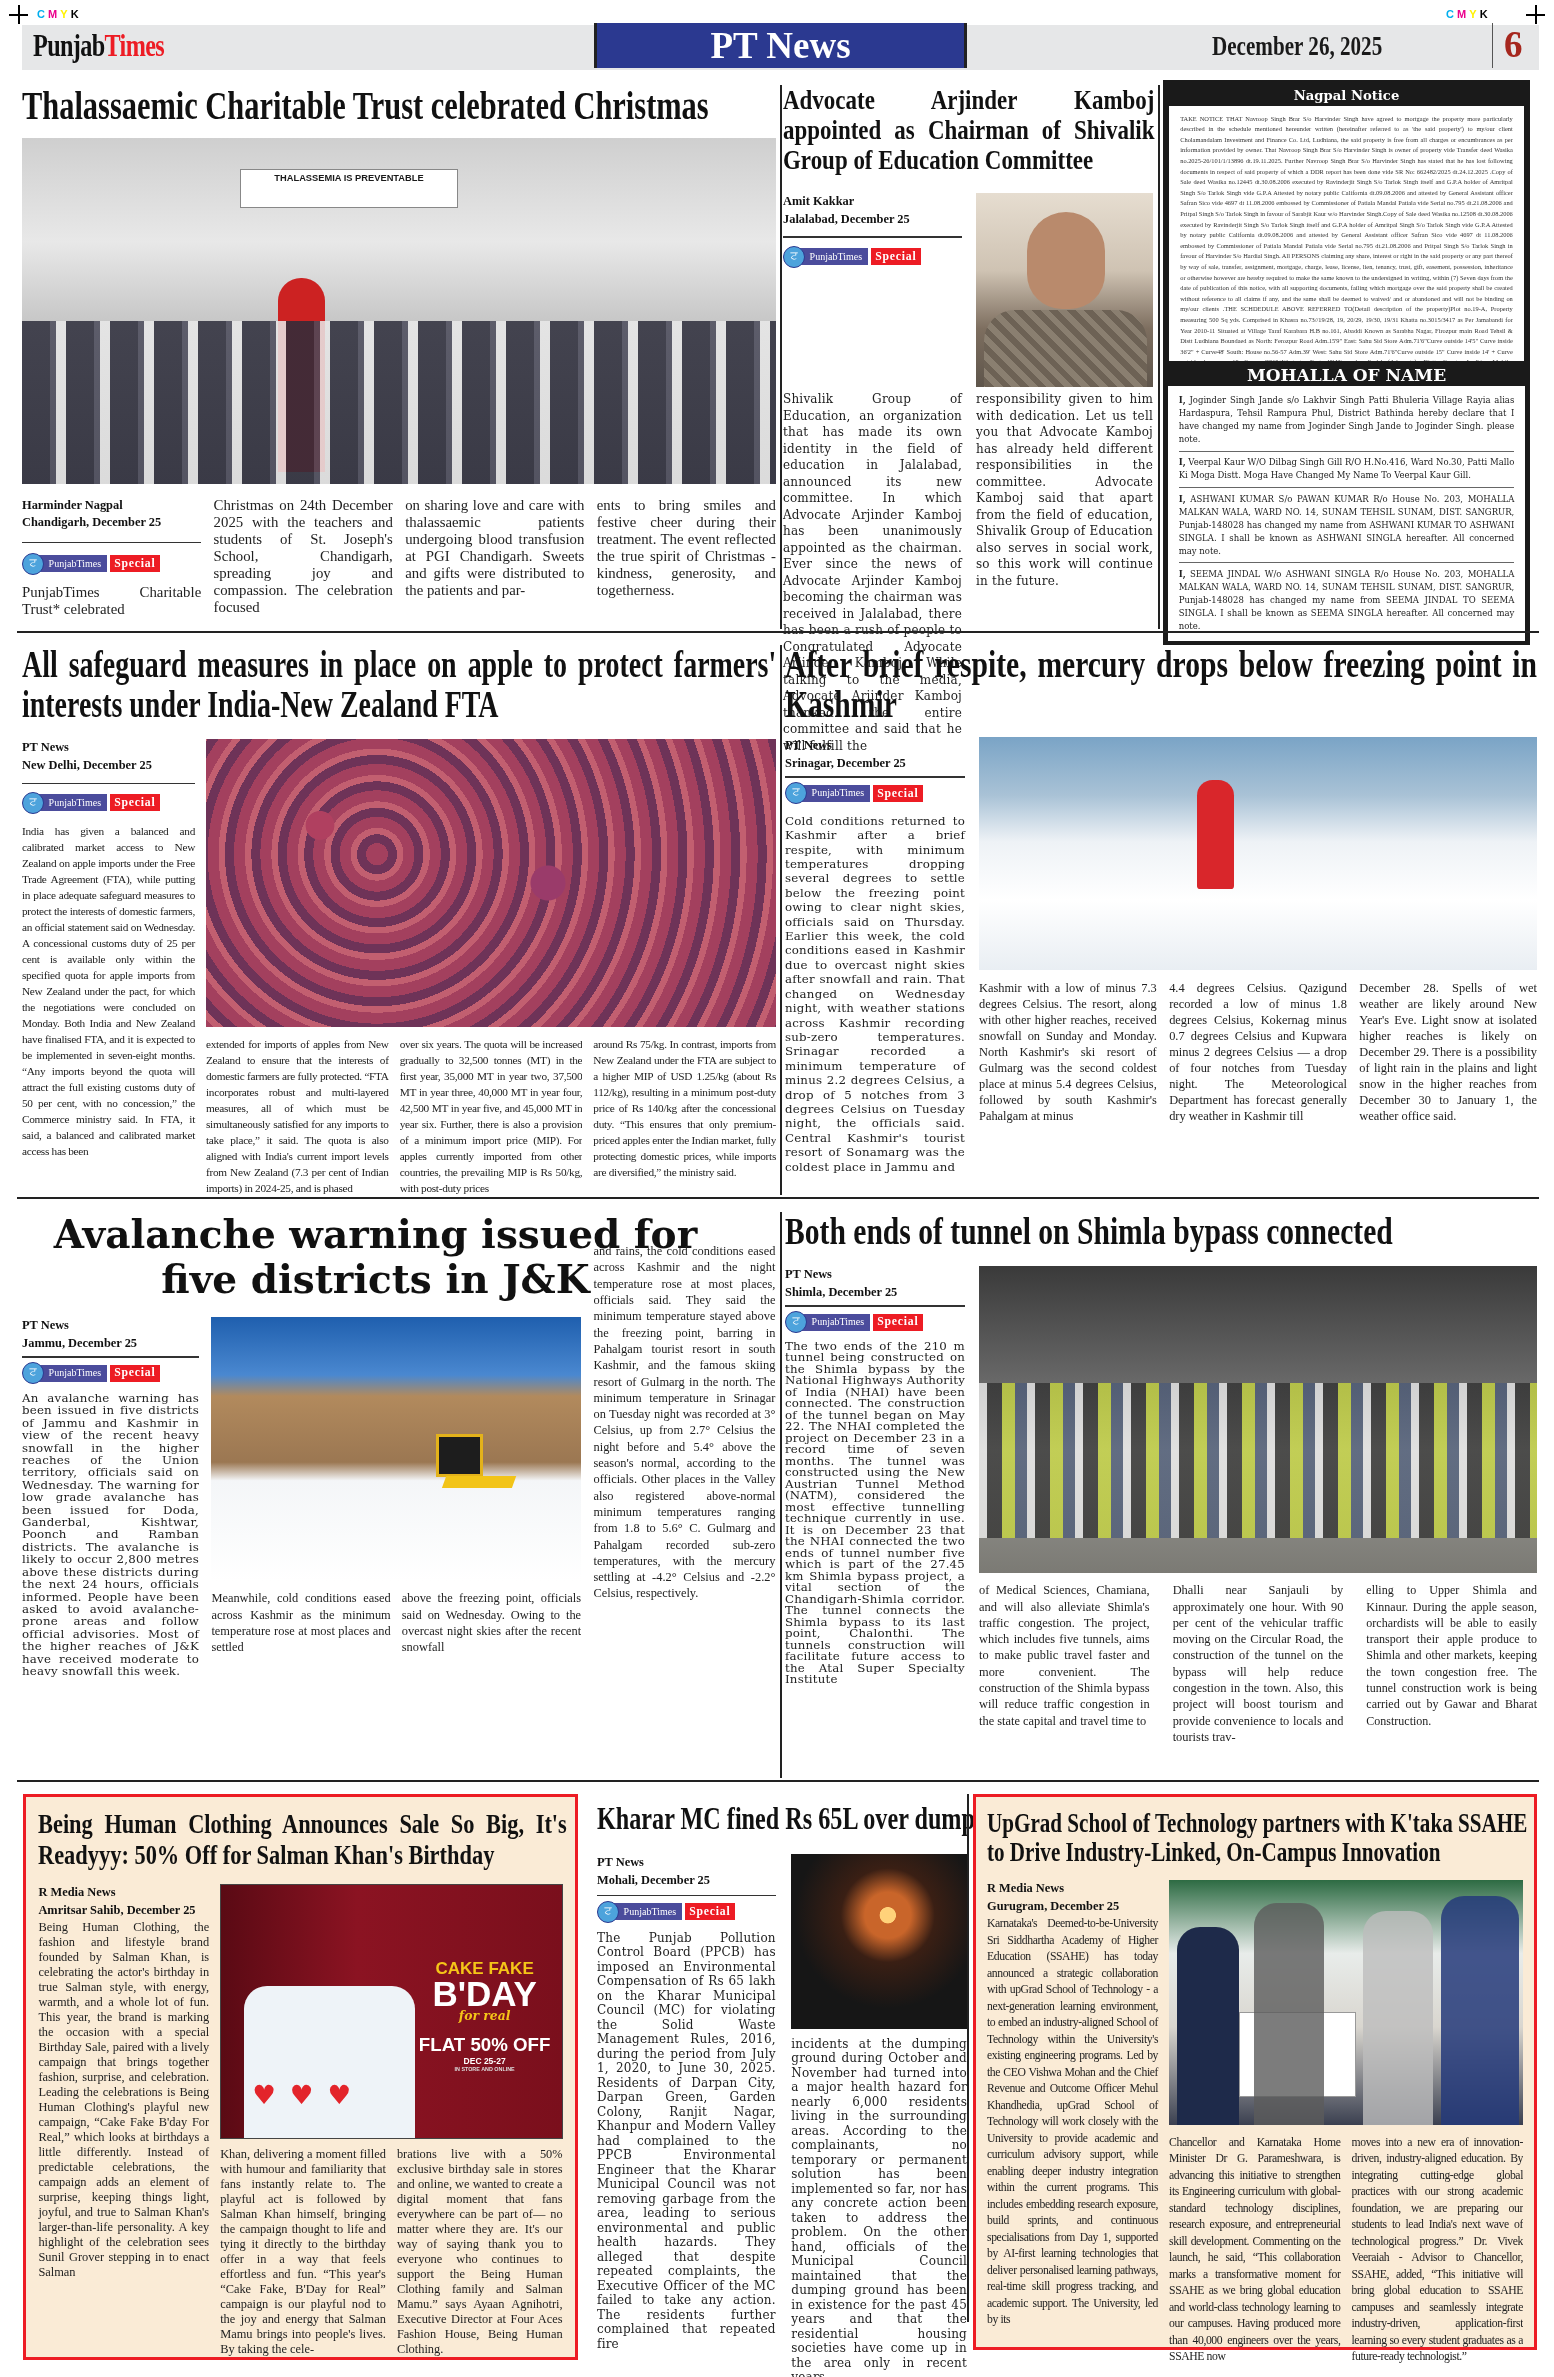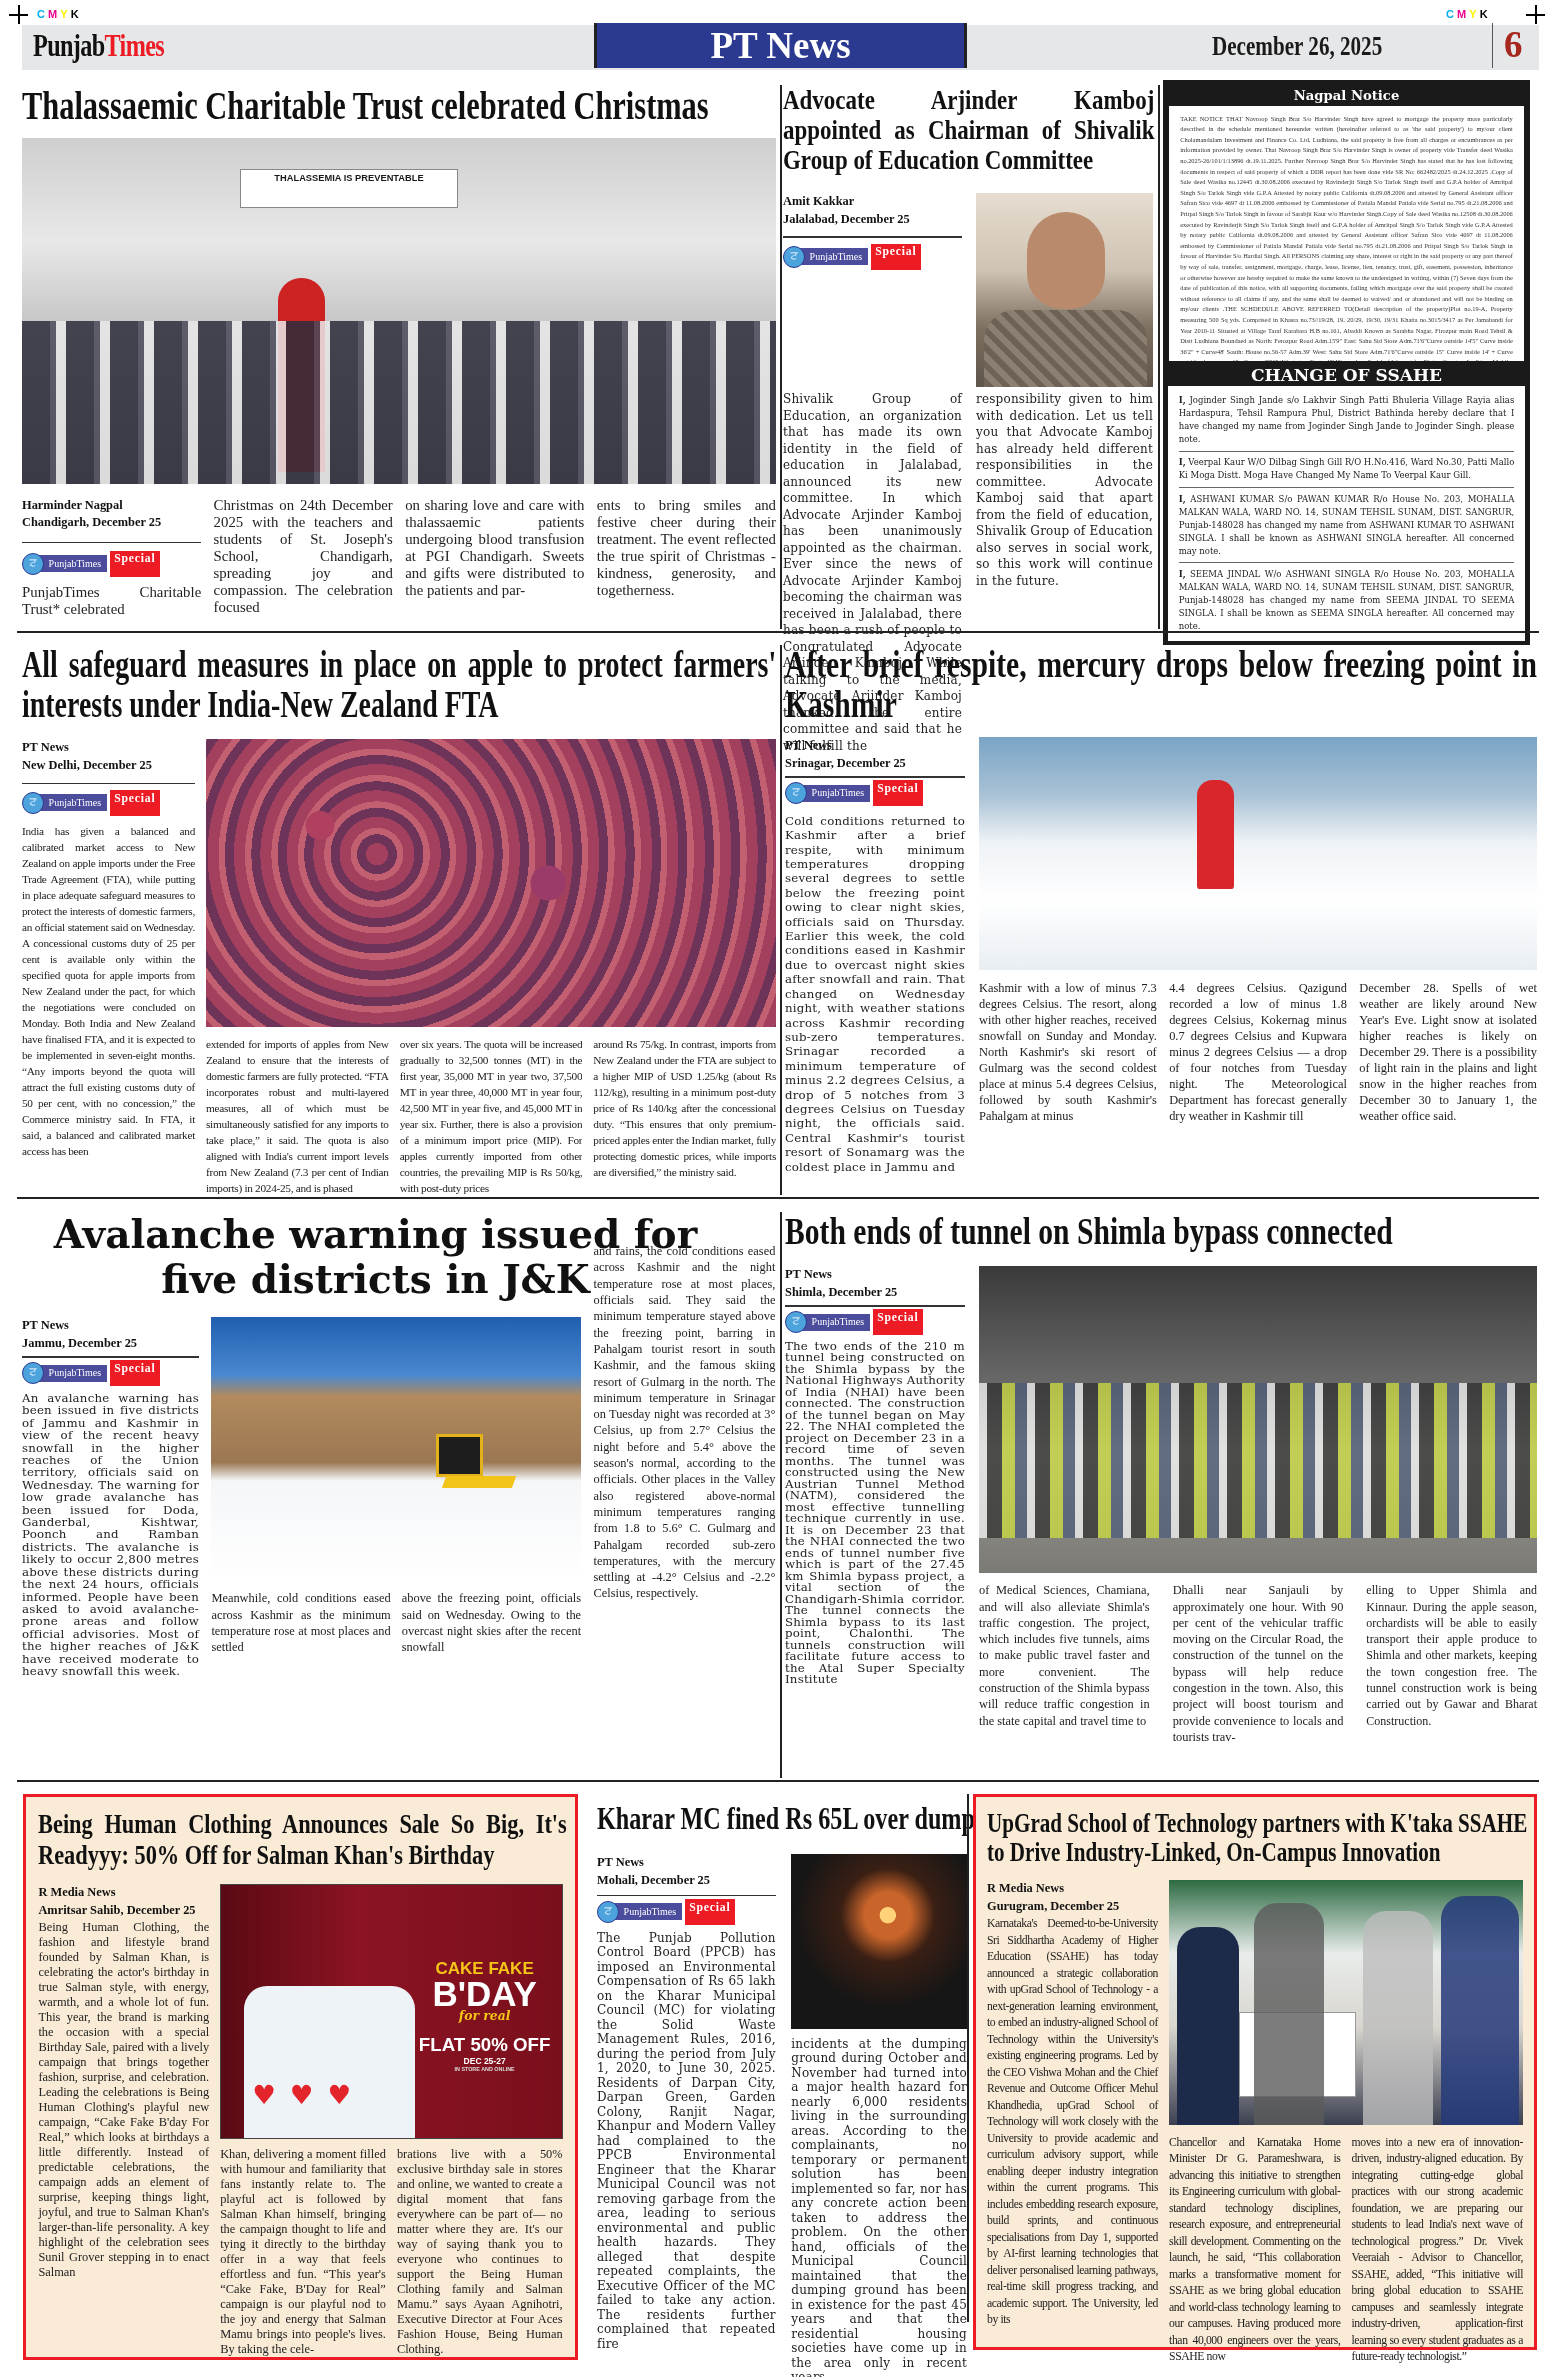--- a/index.html
+++ b/index.html
@@ -16,21 +16,21 @@
   .section-box { left: 594px; top: 23px; width: 373px; height: 45px; background: #2b3990; border-left: 3.1px solid #222; border-right: 3.1px solid #222; color: #fff; font-family: "Liberation Serif", serif; font-size: 37px; font-weight: bold; text-align: center; line-height: 45px; }
   .date { left: 1212px; top: 31px; font-family: "Liberation Serif", serif; font-size: 26.4px; font-weight: bold; transform: scaleX(0.8); transform-origin: left; }
   .pageno { left: 1492px; top: 23px; font-family: "Liberation Serif", serif; font-size: 37px; font-weight: bold; color: #a6271e; border-left: 0.8px solid #555; padding-left: 11px; height: 45px; line-height: 44px; }
 
   .hl { font-family: "Liberation Serif", serif; font-weight: bold; color: #111; line-height: 1.08; transform-origin: left top; }
   .byline { font-family: "Liberation Serif", serif; font-weight: bold; font-size: 12.4px; line-height: 1.45; color: #111; }
   .rule { height: 1.6px; background: #333; }
   .badge { display: flex; align-items: center; height: 18.7px; }
   .badge .logo { width: 22px; height: 22px; border-radius: 50%; background: #4da3dc; border: 1.6px solid #2b3990; margin-right: -4.7px; z-index: 2; color: #fff; font-size: 11px; text-align: center; line-height: 18.7px; font-family: "DejaVu Sans", sans-serif; }
   .badge .pt { background: #4b4c9c; color: #fff; font-size: 10px; padding: 2.3px 6.2px 2.3px 9.3px; height: 17px; font-family: "Liberation Serif", serif; }
-  .badge .sp { background: #ed1c24; color: #fff; font-size: 11.7px; font-weight: bold; padding: 1.6px 4.7px; margin-left: 2.3px; height: 26px; font-family: "Liberation Serif", serif; letter-spacing: 0.8px; text-align: center; }
+  .badge .sp { background: #ed1c24; color: #fff; font-size: 11.7px; font-weight: bold; padding: 1.6px 4.7px; margin-left: 2.3px; height: 17px; font-family: "Liberation Serif", serif; letter-spacing: 0.8px; text-align: center; }
   .body { font-family: "Liberation Serif", serif; font-size: 13px; line-height: 16px; text-align: justify; color: #222; hyphens: auto; }
   .body.wide { font-family: "DejaVu Serif", serif; font-size: 12px; line-height: 16.3px; letter-spacing: 0.2px; }
   .cols { display: grid; column-gap: 12.4px; }
   .col { overflow: hidden; }
   .photo { overflow: hidden; position: relative; }
 
   .hsep { height: 2.3px; background: #222; border-bottom: 0.8px solid #222; }
   .vsep { width: 1.6px; background: #222; }
 
   .notice-box { background: #1a1a1a; padding: 7.8px 6.2px 6.2px; }
@@ -114,21 +114,21 @@
 </div>
 
 <div class="abs vsep" style="left:1158px;top:85px;height:544px;"></div>
 
 <div class="abs notice-box" style="left:1163px;top:80px;width:367px;">
   <div class="notice-title">Nagpal Notice</div>
   <div class="notice-inner">TAKE NOTICE THAT Navroop Singh Brar S/o Harvinder Singh have agreed to mortgage the property more particularly described in the schedule mentioned hereunder written (hereinafter referred to as 'the said property') to my/our client Cholamandalam Investment and Finance Co. Ltd, Ludhiana, the said property is free from all charges or encumbrances as per information provided by owner. That Navroop Singh Brar S/o Harvinder Singh is owner of property vide Transfer deed Wasika no.2025-26/101/1/13896 dt.19.11.2025. Further Navroop Singh Brar S/o Harvinder Singh has stated that he has lost following documents in respect of said property of which a DDR report has been done vide SR No: 662482/2025 dt.24.12.2025 .Copy of Sale deed Wasika no.12445 dt.30.08.2006 executed by Ravinderjit Singh S/o Tarlok Singh itself and G.P.A holder of Amritpal Singh S/o Tarlok Singh vide G.P.A Attested by notary public California dt.09.08.2006 and attested by General Assistant officer Safran Sico vide 4697 dt 11.08.2006 embossed by Commissioner of Patiala Mandal Patiala vide Serial no.795 dt.21.08.2006 and Pritpal Singh S/o Tarlok Singh in favour of Sarabjit Kaur w/o Harvinder Singh.Copy of Sale deed Wasika no.12508 dt.30.08.2006 executed by Ravinderjit Singh S/o Tarlok Singh itself and G.P.A holder of Amritpal Singh S/o Tarlok Singh vide G.P.A Attested by notary public California dt.09.08.2006 and attested by General Assistant officer Safran Sico vide 4697 dt 11.08.2006 embossed by Commissioner of Patiala Mandal Patiala vide Serial no.795 dt.21.08.2006 and Pritpal Singh S/o Tarlok Singh in favour of Harvinder S/o Hardial Singh. All PERSONS claiming any share, interest or right in the said property or any part thereof by way of sale, transfer, assignment, mortgage, charge, lease, license, lien, tenancy, trust, gift, easement, possession, inheritance or otherwise however are hereby required to make the same known to the undersigned in writing, within (7) Seven days from the date of publication of this notice, with all supporting documents, failing which mortgage over the said property shall be created without reference to all claims if any, and the same shall be deemed to waived/ and or abandoned and will not be binding on my/our clients .THE SCHDEDULE ABOVE REFERRED TO(Detail description of the property)Plot no.19-A, Property measuring 500 Sq yds. Comprised in Khasra no.73//19/28, 19, 20/29, 19/30, 19/31 Khatta no.3015/3417 as Per Jamabandi for Year 2010-11 Situated at Village Taraf Karabara H.B no.161, Abaddi Known as Sarabha Nagar, Firozpur main Road Tehsil &amp; Distt Ludhiana Boundaed as North: Ferozpur Road Adm.15'9" East: Sahu Sid Store Adm.71'6"Curve outside 14'5" Curve inside 36'2" + Curve48' South: House no.56-57 Adm.39' West: Sahu Sid Store Adm.71'6"Curve outside 15" Curve inside 14' + Curve outside house no.19 Curve 80'6"+West to East 45'.Himanshu Jindal (Advocate), Distt. Courts, Ludhiana.Mobile: 9815641509/8968105533, For and on Behalf of Cholamandalam Investment and Finance Co. Ltd.Ludhiana 141001</div>
 </div>
 
 <div class="abs notice-box" style="left:1163px;top:361px;width:367px;padding:3.1px 4.7px 4.7px;">
-  <div class="con-title">CHANGE OF SSAHE</div>
+  <div class="con-title">MOHALLA OF NAME</div>
   <div style="background:#fff;padding:3.1px 11px;">
     <div class="con-item"><b>I,</b><span> Joginder Singh Jande s/o Lakhvir Singh Patti Bhuleria Village Rayia alias Hardaspura, Tehsil Rampura Phul, District Bathinda hereby declare that I have changed my name from Joginder Singh Jande to Joginder Singh. please note.</span></div>
     <div class="con-item"><b>I,</b><span> Veerpal Kaur W/O Dilbag Singh Gill R/O H.No.416, Ward No.30, Patti Mallo Ki Moga Distt. Moga Have Changed My Name To Veerpal Kaur Gill.</span></div>
     <div class="con-item"><b>I,</b><span> ASHWANI KUMAR S/o PAWAN KUMAR R/o House No. 203, MOHALLA MALKAN WALA, WARD NO. 14, SUNAM TEHSIL SUNAM, DIST. SANGRUR, Punjab-148028 has changed my name from ASHWANI KUMAR TO ASHWANI SINGLA. I shall be known as ASHWANI SINGLA hereafter. All concerned may note.</span></div>
     <div class="con-item"><b>I,</b><span> SEEMA JINDAL W/o ASHWANI SINGLA R/o House No. 203, MOHALLA MALKAN WALA, WARD NO. 14, SUNAM TEHSIL SUNAM, DIST. SANGRUR, Punjab-148028 has changed my name from SEEMA JINDAL TO SEEMA SINGLA. I shall be known as SEEMA SINGLA hereafter. All concerned may note.</span></div>
   </div>
 </div>
 
 <div class="abs hsep" style="left:17px;top:631px;width:1522px;"></div>
 

